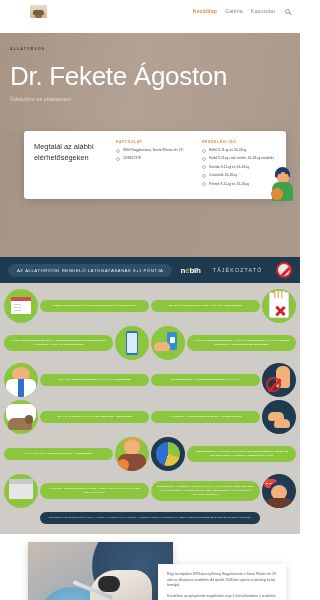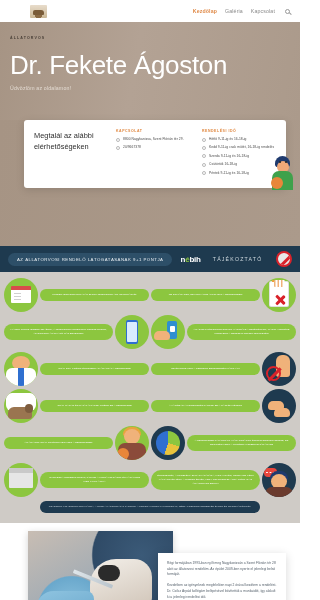--- a/index.html
+++ b/index.html
@@ -60,20 +60,21 @@
     width:2.5px; height:.7px; background:#9a9a9a;
     transform: rotate(45deg);
   }
 
   
   .hero {
     position: relative;
     background: linear-gradient(100deg,#a69484 0%, #b3a294 45%, #ab9a8b 100%);
     padding: 14px 2px 28px 10px;
     min-height: 98px;
+    margin-top: 11px;
   }
   .eyebrow {
     font-size: 3.6px;
     letter-spacing: 1.1px;
     font-weight: bold;
     color: #4a4038;
     margin-bottom: 12px;
   }
   .hero-title {
     font-size: 26px;

